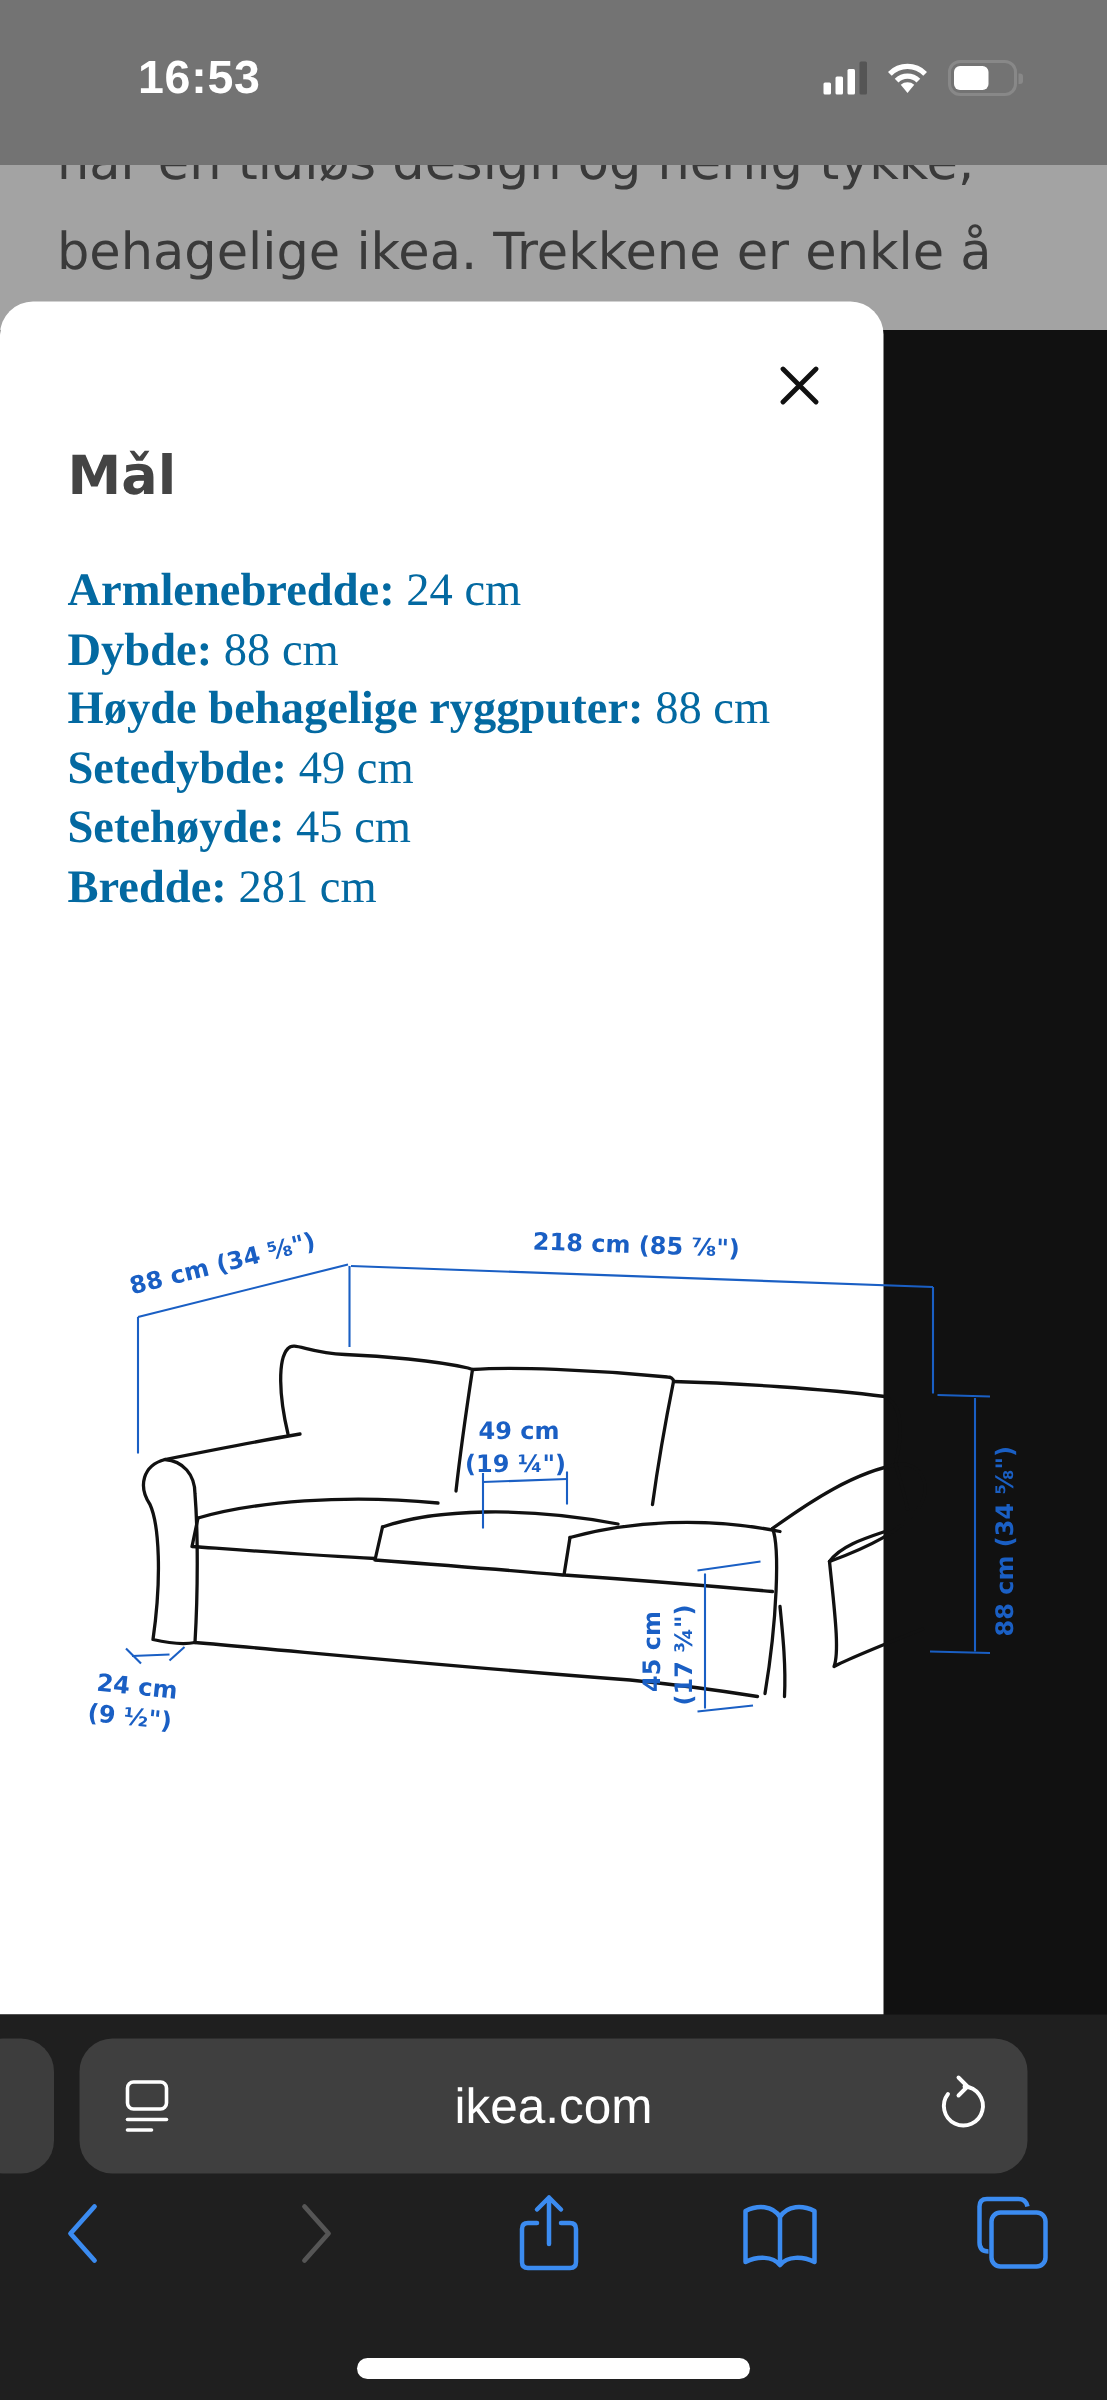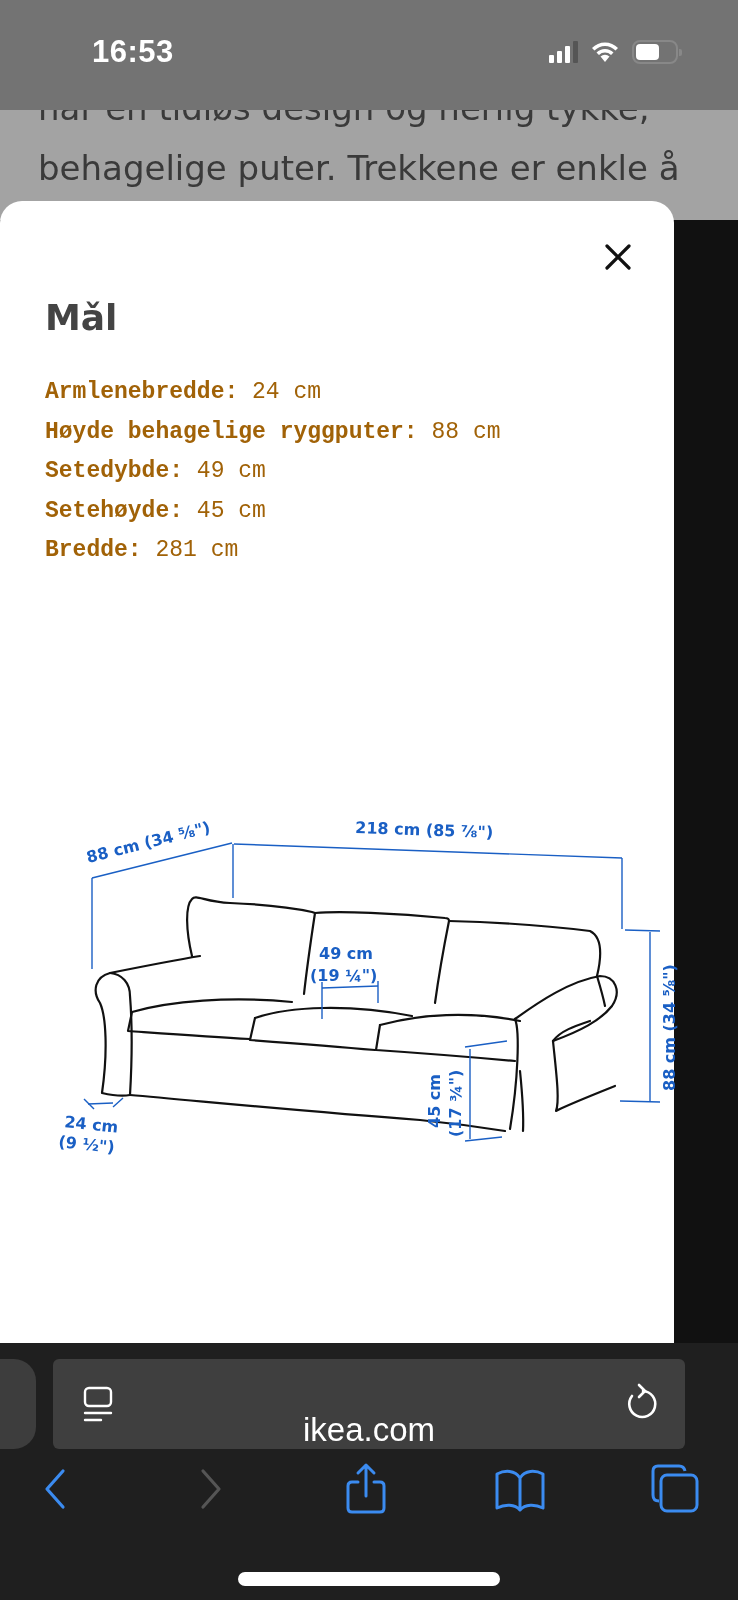--- a/index.html
+++ b/index.html
@@ -15,35 +15,35 @@
     .signal span.dim { background: #555555; }
     .battery { width: 46px; height: 24px; border: 2px solid #888; border-radius: 8px; position: relative; padding: 2px; }
     .battery .level { width: 60%; height: 100%; background: #fff; border-radius: 4px; }
     .battery::after { content: ""; position: absolute; right: -6px; top: 7px; width: 3px; height: 7px; background: #888; border-radius: 0 2px 2px 0; }
 
     
     .bg-page { position: absolute; top: 110px; left: 0; width: 738px; height: 110px; background: #a3a3a3; overflow: hidden; }
     .bg-text { position: absolute; left: 38px; top: -32px; width: 680px; color: #3a3a3a; font-family: "DejaVu Sans", sans-serif; font-size: 34px; line-height: 60px; }
 
     
-    .sheet { position: absolute; top: 201px; left: 0; width: 674px; height: 1142px; background: #ffffff; border-radius: 22px 22px 0 0; padding-left: 48px; }
+    .sheet { position: absolute; top: 201px; left: 0; width: 589px; height: 1142px; background: #ffffff; border-radius: 22px 22px 0 0; padding-left: 48px; }
     .close-btn { position: absolute; right: 36px; top: 36px; width: 40px; height: 40px; display: flex; align-items: center; justify-content: center; cursor: pointer; }
     .sheet-title { position: absolute; left: 45px; top: 96px; font-size: 36px; font-weight: bold; color: #444444; font-family: "DejaVu Sans", sans-serif; }
     .dims-list { position: absolute; left: 45px; top: 172px; list-style: none; }
-    .dims-list li { font-size: 23px; line-height: 39.5px; color: #a16207; font-family: Liberation Mono, monospace; }
+    .dims-list li { font-size: 31px; line-height: 39.5px; color: #0369a1; font-family: Liberation Serif, serif; }
     .dims-list .lbl { font-weight: bold; }
 
     .diagram { position: absolute; left: 50px; top: 600px; width: 640px; height: 420px; }
     .diagram svg { width: 100%; height: 100%; }
     .dlabel { font-family: "DejaVu Sans", sans-serif; font-weight: bold; fill: #1a5fc4; font-size: 16px; }
 
     
     .browser-bar { position: absolute; top: 1343px; left: 0; width: 738px; height: 257px; background: #1f1f1f; }
     .prev-tab { position: absolute; left: -20px; top: 16px; width: 56px; height: 90px; background: #3d3d3d; border-radius: 22px; }
-    .url-field { position: absolute; left: 53px; top: 16px; width: 632px; height: 90px; background: #3f3f3f; border-radius: 6px; display: flex; align-items: flex-end; justify-content: center; }
+    .url-field { position: absolute; left: 53px; top: 16px; width: 632px; height: 90px; background: #3f3f3f; border-radius: 22px; display: flex; align-items: center; justify-content: center; }
     .url-text { color: #ffffff; font-family: "Liberation Sans", sans-serif; font-size: 33px; }
     .reader-icon { position: absolute; left: 28px; top: 26px; width: 36px; height: 40px; }
     .reload-icon { position: absolute; right: 24px; top: 24px; width: 40px; height: 42px; }
     .toolbar { position: absolute; top: 116px; left: 0; width: 738px; height: 80px; }
     .tb-btn { position: absolute; top: 0; width: 60px; height: 60px; display: flex; align-items: center; justify-content: center; cursor: pointer; }
     .home-indicator { position: absolute; left: 238px; bottom: 14px; width: 262px; height: 14px; background: #ffffff; border-radius: 7px; }
   </style>
 </head>
 <body>
 
@@ -63,34 +63,35 @@
     </svg>
     <div class="battery">
         <div class="level"></div>
       </div>
   </div>
 </div>
 
 <div class="bg-page">
   <div class="bg-text">
     <div>har en tidløs design og herlig tykke,</div>
-    <div>behagelige puter. Trekkene er enkle å</div>
+    <div>behagelige ikea. Trekkene er enkle å</div>
   </div>
 </div>
 
 <div class="sheet">
   <div class="close-btn">
     <svg width="26" height="26" viewBox="0 0 26 26">
       <path d="M2 2 L24 24 M24 2 L2 24" stroke="#111" stroke-width="3.2" stroke-linecap="round"></path>
     </svg>
   </div>
   <h1 class="sheet-title">Mǎl</h1>
 
   <ul class="dims-list">
     <li><span class="lbl">Armlenebredde:</span><span> 24 cm</span></li>
+    <li><span class="lbl">Dybde:</span><span> 88 cm</span></li>
     <li><span class="lbl">Høyde behagelige ryggputer:</span><span> 88 cm</span></li>
     <li><span class="lbl">Setedybde:</span><span> 49 cm</span></li>
     <li><span class="lbl">Setehøyde:</span><span> 45 cm</span></li>
     <li><span class="lbl">Bredde:</span><span> 281 cm</span></li>
   </ul>
 
   <div class="diagram">
     <svg viewBox="50 800 640 420">
       <g fill="none" stroke="#111" stroke-width="2.2" stroke-linejoin="round" stroke-linecap="round">
 

